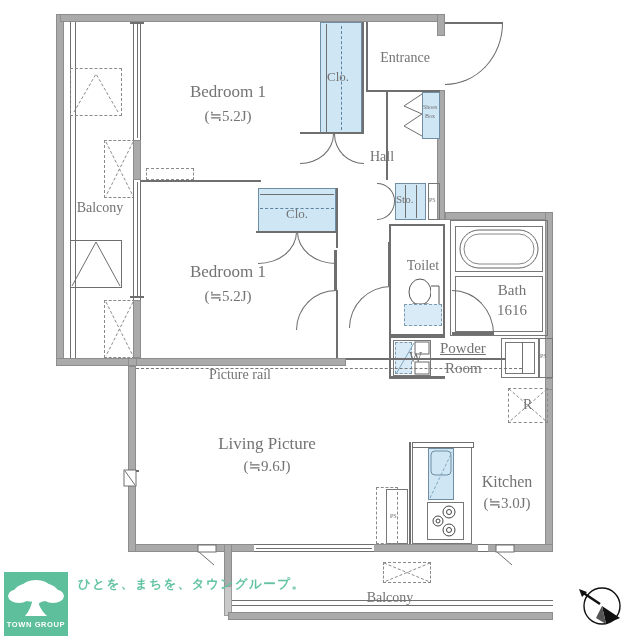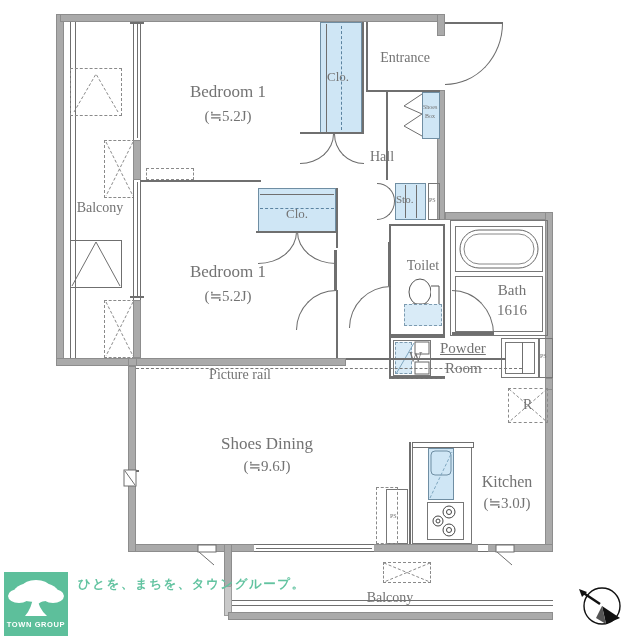--- a/index.html
+++ b/index.html
@@ -208,21 +208,21 @@
 
   <div class="room-line" style="left:539px;top:338px;width:14px;height:40px;"></div>
   <div class="lbl xs" style="left:540px;top:353px;">PS</div>
   <div class="wall" style="left:545px;top:378px;width:8px;height:12px;"></div>
 
   <div class="wall" style="left:136px;top:358px;width:210px;height:8px;"></div>
   <div class="dashdot" style="left:136px;top:368px;width:386px;border-top:1px dashed #777;"></div>
   <div class="lbl c" style="left:240px;top:367px;font-size:14px;">Picture rail</div>
   <div class="thin" style="left:346px;top:358px;width:160px;height:2px;"></div>
 
-  <div class="lbl c" style="left:267px;top:434px;font-size:17px;">Shoes Dining</div>
+  <div class="lbl c" style="left:267px;top:434px;font-size:17px;">Living Picture</div>
   <div class="lbl c" style="left:267px;top:458px;font-size:15px;">(≒9.6J)</div>
 
   <div class="thin" style="left:125px;top:470px;width:14px;height:2px;"></div>
   <svg style="position:absolute;left:122px;top:468px;" width="18" height="22">
     <rect x="2" y="2" width="12" height="16" fill="#fff" stroke="#6f6f6f" stroke-width="1"></rect>
     <path d="M3 3 L13 17" stroke="#6f6f6f" stroke-width="1"></path>
   </svg>
 
   <div class="lbl c" style="left:507px;top:473px;font-size:16px;">Kitchen</div>
   <div class="lbl c" style="left:507px;top:495px;font-size:15px;">(≒3.0J)</div>

